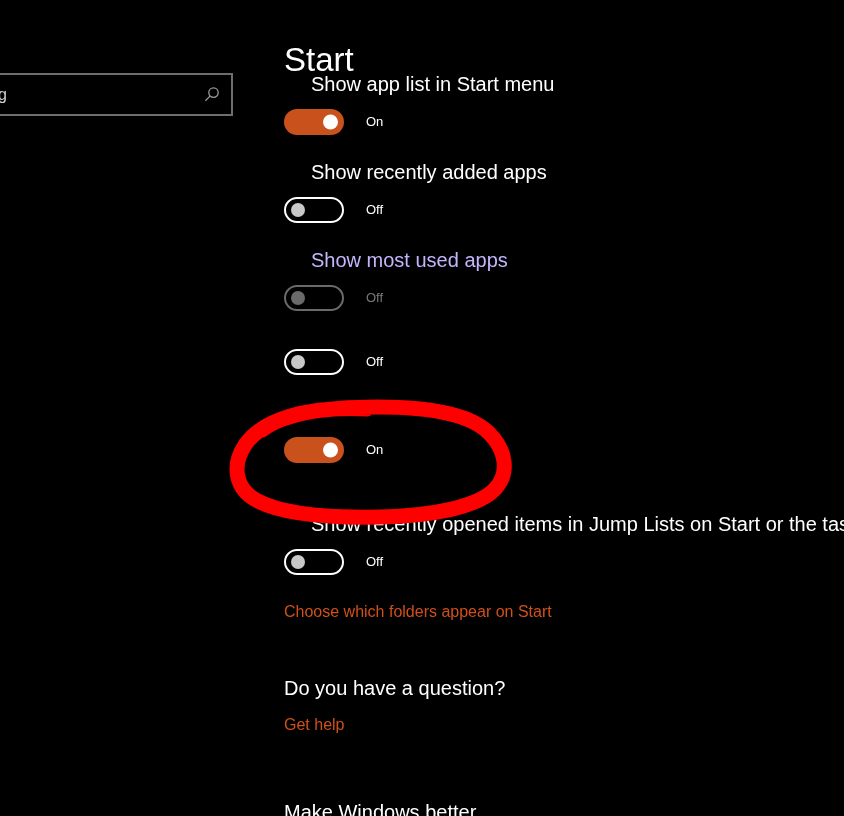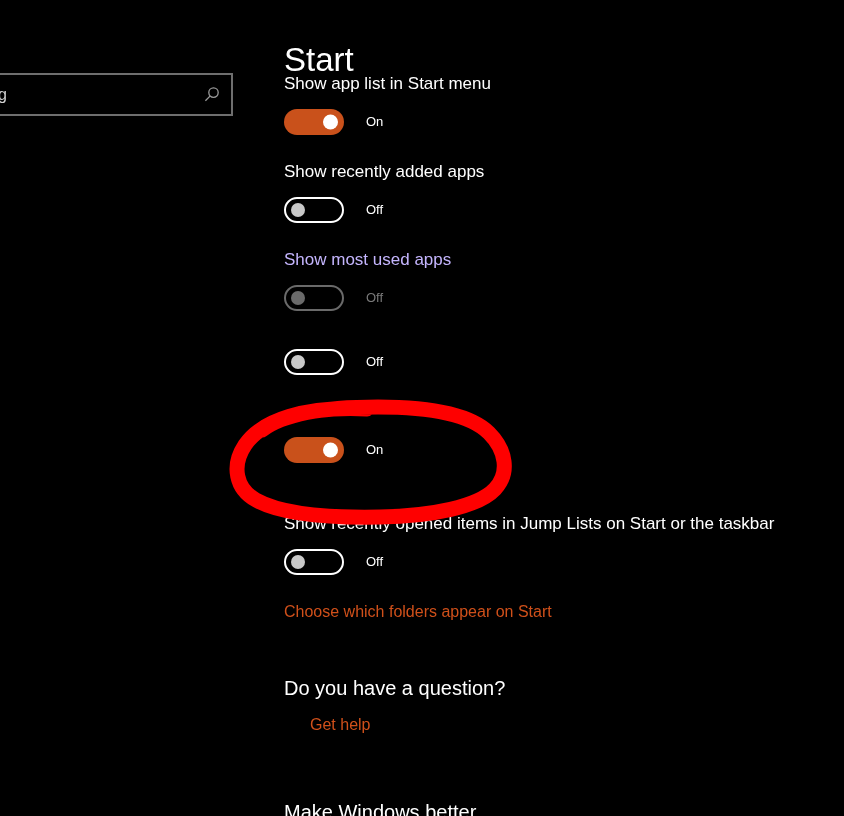--- a/index.html
+++ b/index.html
@@ -71,24 +71,25 @@
     letter-spacing: 0px;
     line-height: 40px;
   }
 
   .setting-row {
     position: absolute;
     left: 0;
     width: 560px;
   }
   .setting-label {
-    font-size: 17px;
+    font-size: 20px;
     line-height: 24px;
     color: #ffffff;
     white-space: nowrap;
+    margin-left: 27px;
   }
   .setting-label.disabled { color: #c4b5fd; }
 
   .toggle-line {
     display: flex;
     align-items: center;
     margin-top: 13px;
     height: 26px;
   }
   .toggle {
@@ -247,21 +248,21 @@
         <span class="knob"></span>
       </div>
       <span class="toggle-state">Off</span>
     </div>
   </div>
 
   <a class="link" style="top:596px;">Choose which folders appear on Start</a>
 
   <div class="section-heading" style="top:668px;">Do you have a question?</div>
 
-  <a class="link" style="top:709px;margin-left:26px;">Get help</a>
+  <a class="link" style="top:709px;">Get help</a>
 
   <div class="section-heading" style="top:792px;">Make Windows better</div>
 </div>
 
 <svg id="annotation" viewBox="0 0 844 816" width="844" height="816">
   <path fill="none" stroke="#fe0000" stroke-width="15" stroke-linecap="round" stroke-linejoin="round" d="M 367 409
            C 305 406, 262 420, 245 445
            C 231 466, 236 489, 256 500
            C 281 514, 330 518, 380 517
            C 432 516, 478 507, 495 489

